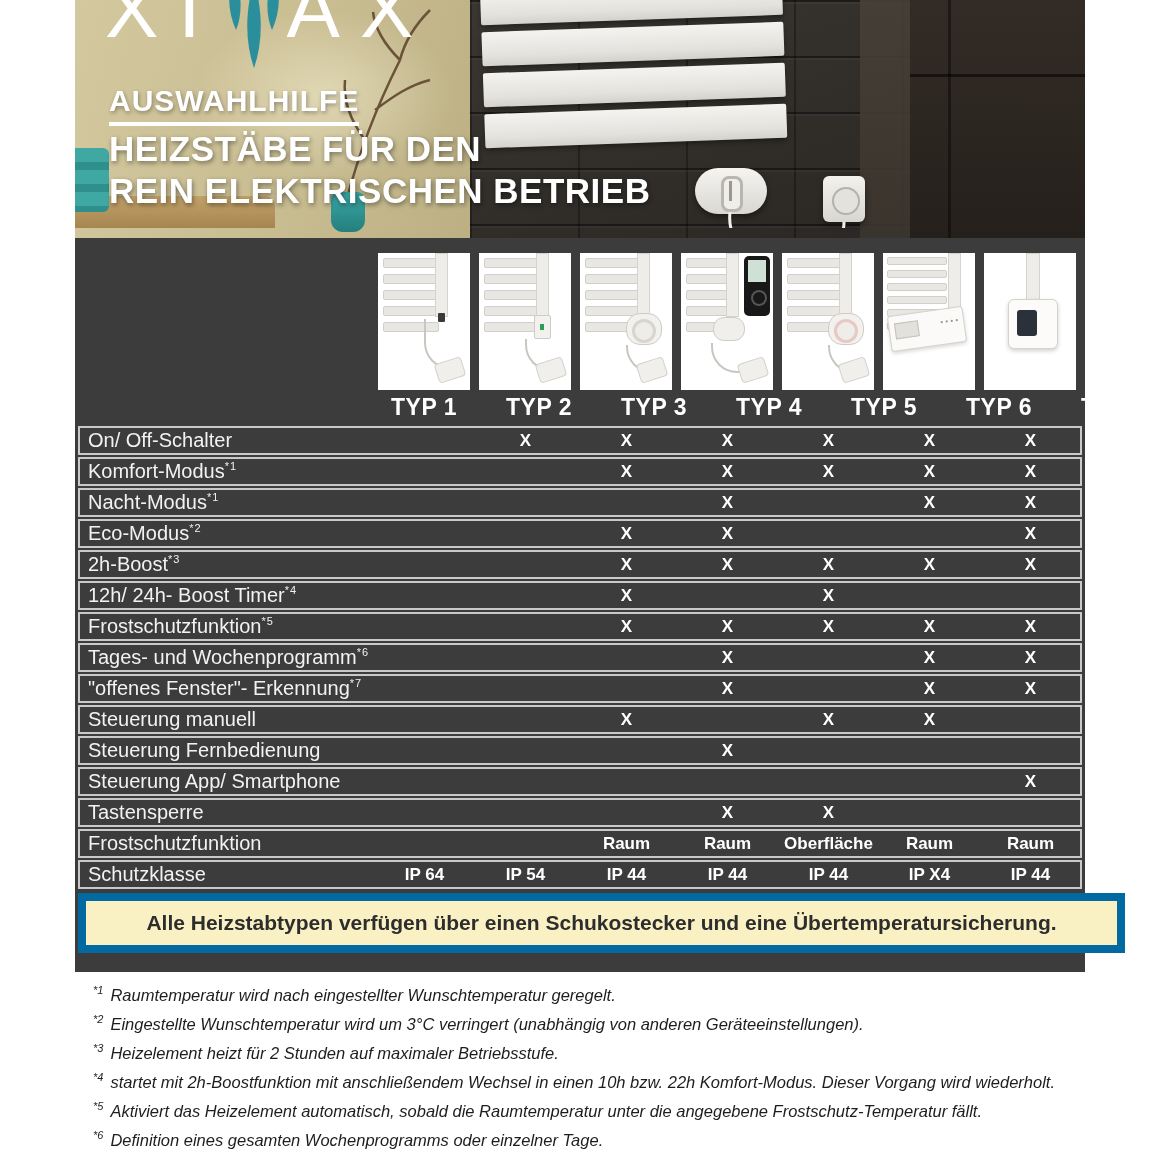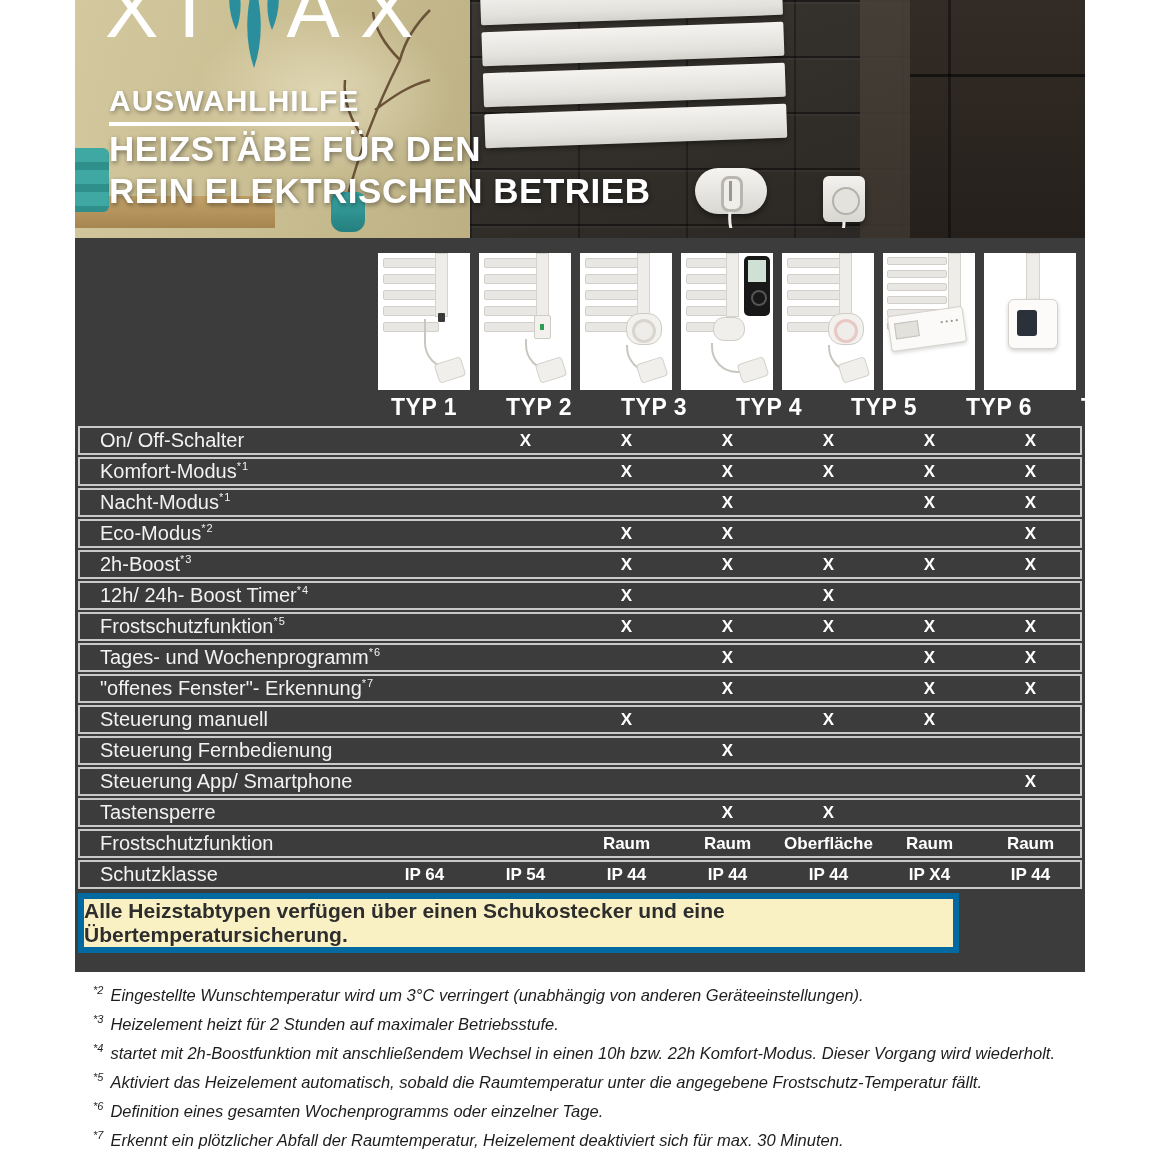--- a/index.html
+++ b/index.html
@@ -95,26 +95,26 @@
   .ladder{position:absolute;left:4px;top:4px;width:60px;}
   .ladder .rung{height:6px;margin-bottom:5px;}
 
   .typrow{position:absolute;left:303px;top:156px;width:698px;display:grid;
      grid-template-columns:repeat(7,92px);column-gap:23px;}
   .typlbl{color:#fff;font-weight:bold;font-size:23px;text-align:center;letter-spacing:.5px;}
 
   .ftable{position:absolute;left:3px;top:188px;width:1004px;}
   .frow{box-sizing:border-box;display:grid;grid-template-columns:294px repeat(7,101px);
      height:29px;border:2px solid #c9c9c9;margin-bottom:2px;background:#3d3c3c;align-items:center;}
-  .flabel{color:#f2f2f2;font-size:20px;padding-left:20px;white-space:nowrap;}
+  .flabel{color:#f2f2f2;font-size:20px;padding-left:8px;white-space:nowrap;}
   .flabel sup{font-size:11px;letter-spacing:1px;}
   .fcell{color:#fff;font-weight:bold;font-size:17px;text-align:center;white-space:nowrap;}
 
-  .banner{position:absolute;left:3px;top:655px;width:881px;height:60px;box-sizing:border-box;
-     background:#f9f1c3;border:6px solid #0369a1;display:flex;align-items:center;justify-content:center;}
+  .banner{position:absolute;left:3px;top:655px;width:1047px;height:60px;box-sizing:border-box;
+     background:#f9f1c3;border:8px solid #0369a1;display:flex;align-items:center;justify-content:center;}
   .banner span{font-weight:bold;font-size:21px;color:#2d2d2d;}
 
   
   .footnotes{position:absolute;left:93px;top:982px;width:985px;color:#1d1d1d;}
   .fn{font-style:italic;font-size:16.5px;line-height:17px;margin:0 0 7.6px 0;white-space:nowrap;}
   .fn sup{font-style:italic;font-size:11px;margin-right:7px;}
 </style>
 </head>
 <body>
 
@@ -420,20 +420,21 @@
           <div class="fcell">IP 44</div>
         </div>
       </div>
 
     <div class="banner">
       <span>Alle Heizstabtypen verfügen über einen Schukostecker und eine Übertemperatursicherung.</span>
     </div>
   </div>
 
   <div class="footnotes" id="footnotes">
+      <p class="fn"><sup>*1</sup>Raumtemperatur wird nach eingestellter Wunschtemperatur geregelt.</p>
       <p class="fn"><sup>*2</sup>Eingestellte Wunschtemperatur wird um 3°C verringert (unabhängig von anderen Geräteeinstellungen).</p>
       <p class="fn"><sup>*3</sup>Heizelement heizt für 2 Stunden auf maximaler Betriebsstufe.</p>
       <p class="fn"><sup>*4</sup>startet mit 2h-Boostfunktion mit anschließendem Wechsel in einen 10h bzw. 22h Komfort-Modus. Dieser Vorgang wird wiederholt.</p>
       <p class="fn"><sup>*5</sup>Aktiviert das Heizelement automatisch, sobald die Raumtemperatur unter die angegebene Frostschutz-Temperatur fällt.</p>
       <p class="fn"><sup>*6</sup>Definition eines gesamten Wochenprogramms oder einzelner Tage.</p>
       <p class="fn"><sup>*7</sup>Erkennt ein plötzlicher Abfall der Raumtemperatur, Heizelement deaktiviert sich für max. 30 Minuten.</p>
     </div>
 
 </div>
 

